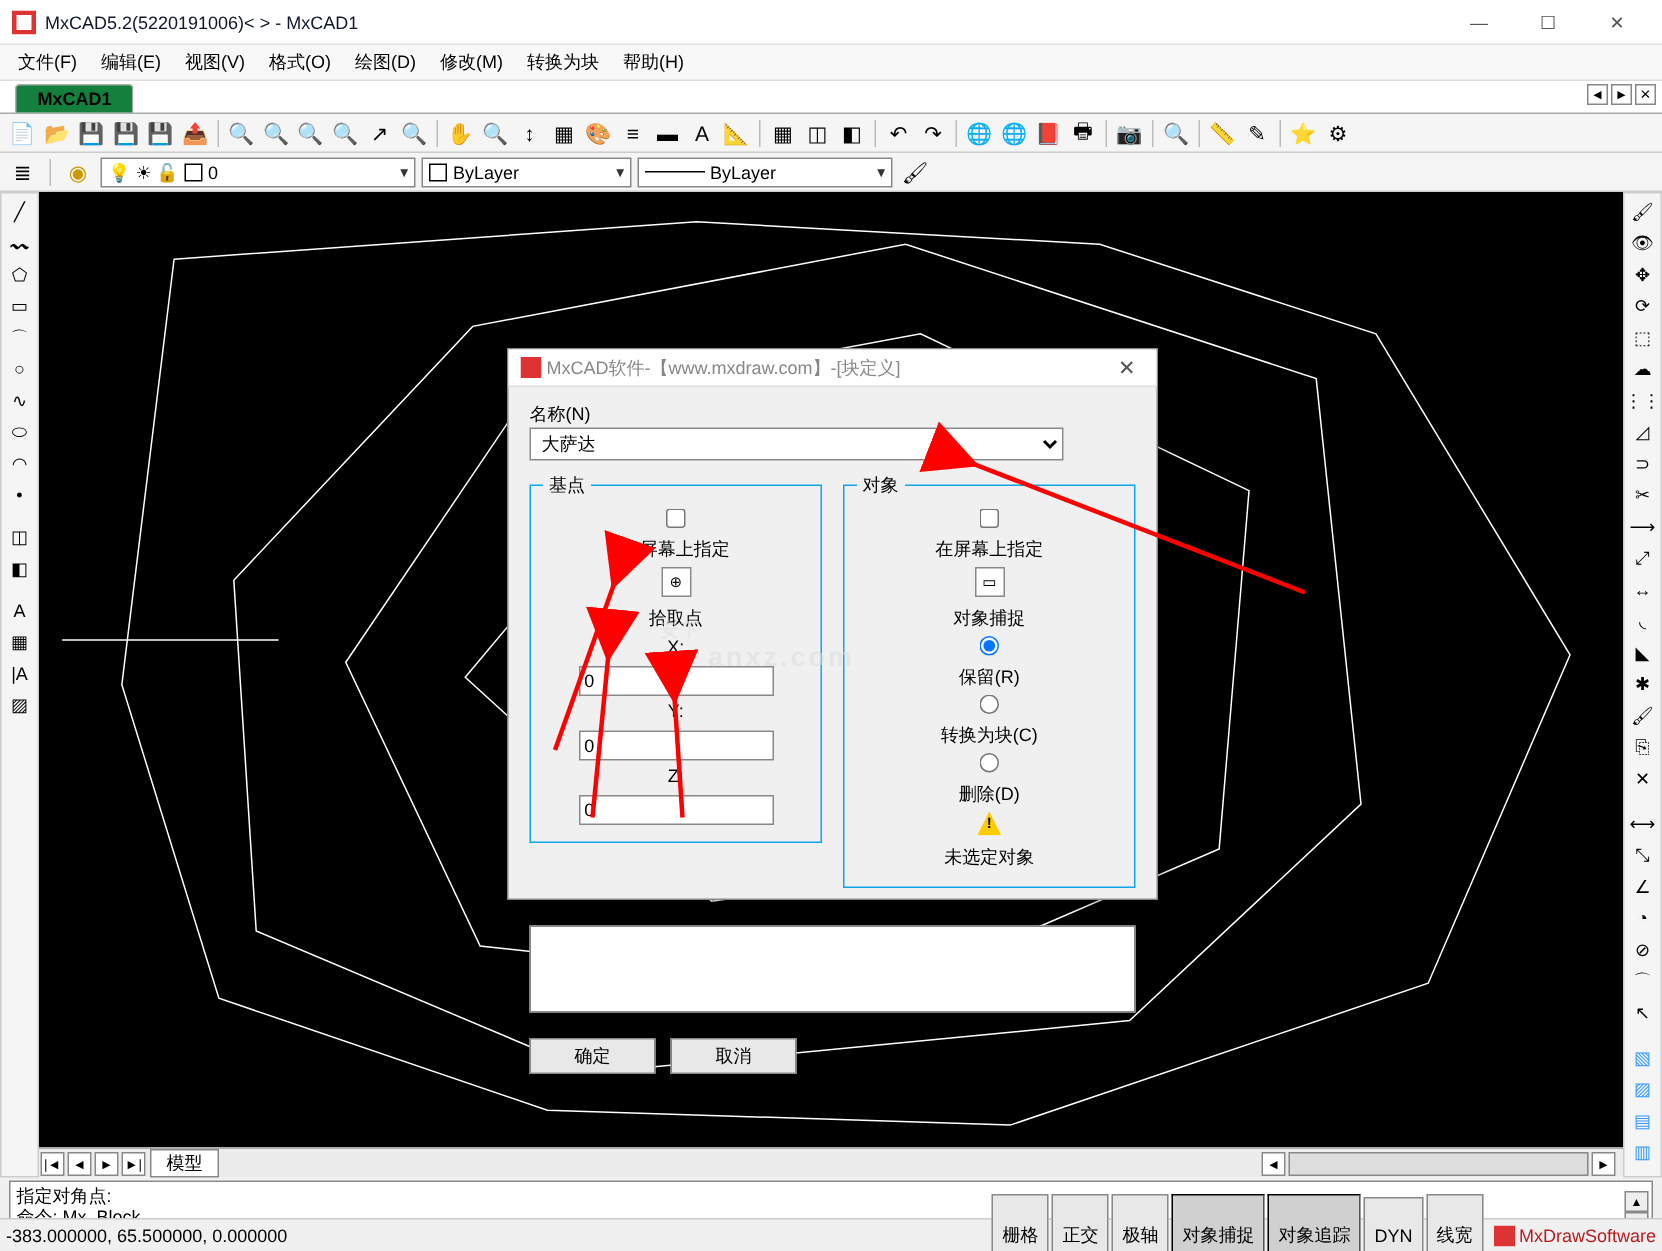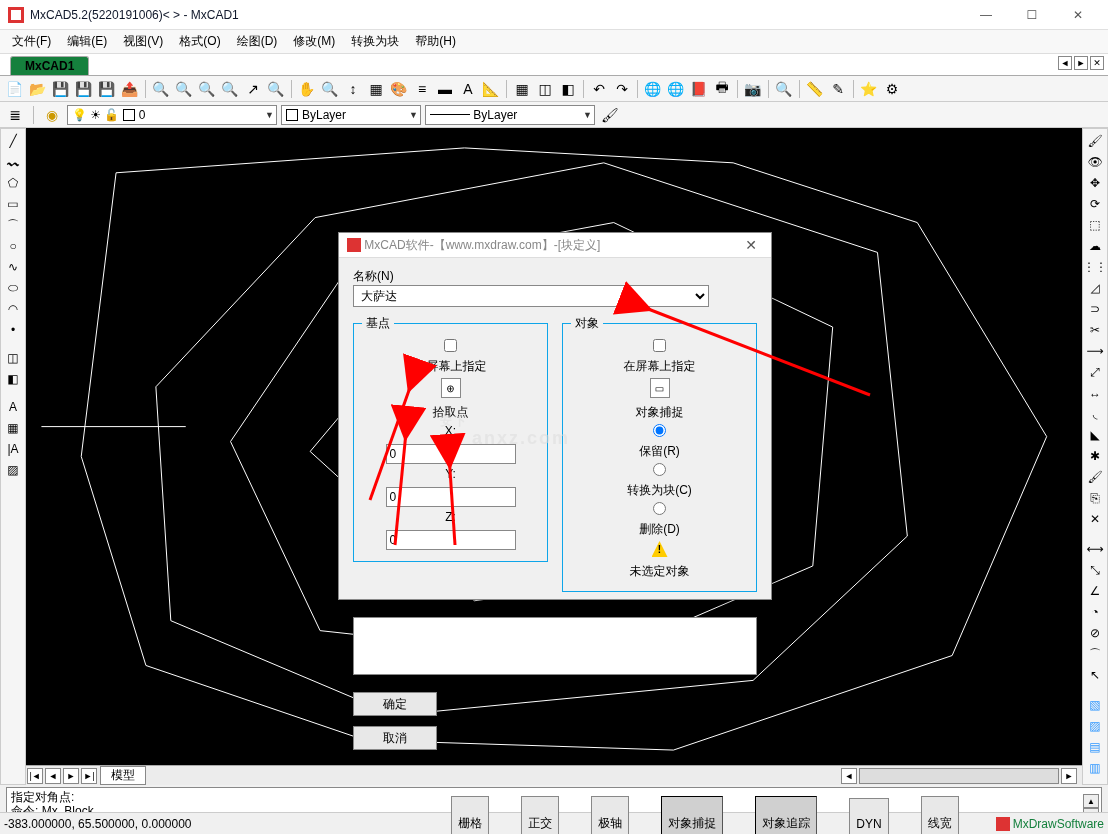--- a/index.html
+++ b/index.html
@@ -46,39 +46,39 @@
 .btabs { height: 20px; background: #ececec; display: flex; align-items: center; border-top: 1px solid #aaa; position: relative; }
 .btabs .navbtn { width: 16px; height: 16px; border: 1px solid #888; margin: 0 1px; font-size: 9px; display: flex; align-items: center; justify-content: center; background: #fff; }
 .btabs .btab { background: #fff; border: 1px solid #888; padding: 0 10px; margin-left: 2px; }
 
 
 .cmdarea { height: 36px; background: #fff; border: 1px solid #888; margin: 2px 6px 0 6px; padding: 2px 4px; font-family: "SimSun", monospace; line-height: 14px; position: relative; }
 .cmdarea .sbtns { position: absolute; right: 2px; bottom: 0; display: flex; flex-direction: column; }
 .cmdarea .sbtn { width: 16px; height: 14px; border: 1px solid #888; background: #eee; font-size: 8px; text-align: center; }
 
 
-.statusbar { position: absolute; bottom: 0; left: 0; right: 0; height: 22px; background: #f0f0f0; border-top: 1px solid #ccc; display: flex; align-items: center; padding: 0 4px; font-family: "SimSun", monospace; gap: 30px; }
+.statusbar { position: absolute; bottom: 0; left: 0; right: 0; height: 22px; background: #f0f0f0; border-top: 1px solid #ccc; display: flex; align-items: center; padding: 0 4px; font-family: "SimSun", monospace; }
 .statusbar .coords { flex: 1; }
 .statusbar .toggle { border: 1px solid #888; padding: 18px 6px; margin: 0 1px; background: #e8e8e8; }
 .statusbar .toggle.active { border: 1px inset #555; background: #d0d0d0; }
 .statusbar .brand { margin-left: 6px; display: flex; align-items: center; gap: 3px; }
 
 
 .dialog { position: absolute; left: 338px; top: 232px; width: 434px; height: 368px; background: #f0f0f0; border: 1px solid #888; box-shadow: 3px 3px 10px rgba(0,0,0,0.3); }
 .dialog .dtitle { height: 21px; background: #fff; display: flex; align-items: center; padding: 12px 8px; color: #888; border-bottom: 1px solid #ddd; }
 .dialog .dtitle .dclose { margin-left: auto; font-size: 14px; color: #555; padding: 2px 6px; }
 .dialog .dbody { padding: 10px 14px; }
 .dialog .row { display: flex; align-items: center; margin: 3px 0; gap: 6px; flex-direction: column; }
 .dialog input[type=text] { border: 1px solid #888; height: 20px; padding: 0 3px; background: #fff; }
 .dialog select { border: 1px solid #888; height: 22px; width: 356px; background: #fff; padding: 0 3px; }
 .dialog fieldset { border: 1px solid #0ea5e9; padding: 4px 8px 8px 8px; margin-top: 8px; }
 .dialog legend { padding: 0 4px; }
 .dcols { display: flex; gap: 14px; }
 .dcol { flex: 1; }
-.dialog .btnrow { display: flex; justify-content: flex-start; gap: 10px; margin-top: 14px; padding-right: 6px; flex-direction: column; }
+.dialog .btnrow { display: flex; justify-content: flex-start; gap: 10px; margin-top: 14px; padding-right: 6px; }
 .dialog button { width: 84px; height: 24px; border: 1px solid #888; background: #e8e8e8; }
 .dialog textarea { width: 100%; height: 58px; border: 1px solid #888; resize: none; }
 .iconbtn { width: 20px; height: 20px; border: 1px solid #888; background: #fff; display: inline-flex; align-items: center; justify-content: center; font-size: 10px; }
 .warn-icon { width: 16px; height: 16px; background: #ffcc00; clip-path: polygon(50% 0, 100% 100%, 0 100%); display: inline-flex; align-items: center; justify-content: center; font-size: 10px; color: #000; font-weight: bold; }
 
 
 .watermark { position: absolute; pointer-events: none; color: rgba(220,220,220,0.55); font-size: 30px; font-weight: bold; left: 440px; top: 398px; letter-spacing: 2px; }
 .watermark .sub { font-size: 18px; display: block; margin-top: -4px; margin-left: 32px; }
 
 
@@ -295,21 +295,21 @@
   <span class="toggle">正交</span>
   <span class="toggle">极轴</span>
   <span class="toggle active">对象捕捉</span>
   <span class="toggle active">对象追踪</span>
   <span class="toggle">DYN</span>
   <span class="toggle">线宽</span>
   <span class="brand">
     <svg width="14" height="14">
         <rect width="14" height="14" fill="#d33"></rect>
       </svg>
-    <span style="color:#15803d">MxDrawSoftware</span>
+    <span style="color:#b91c1c">MxDrawSoftware</span>
   </span>
 </div>
 
 <div class="dialog">
   <div class="dtitle">
     <svg width="14" height="14">
         <rect width="14" height="14" fill="#d33"></rect>
       </svg>
     &nbsp;<span>MxCAD软件-【www.mxdraw.com】-[块定义]</span>
     <span class="dclose">✕</span>

